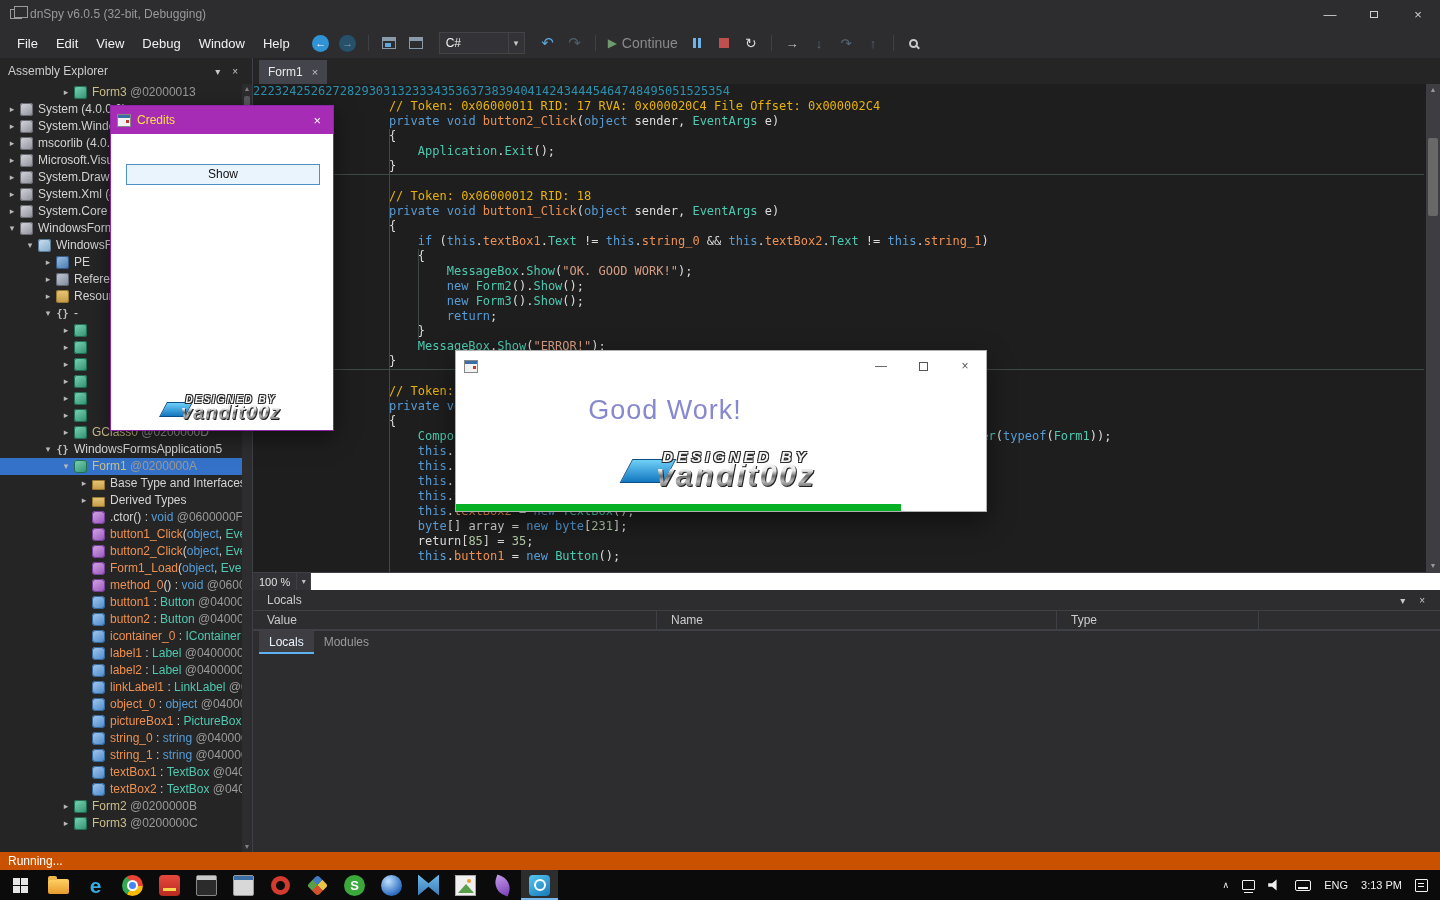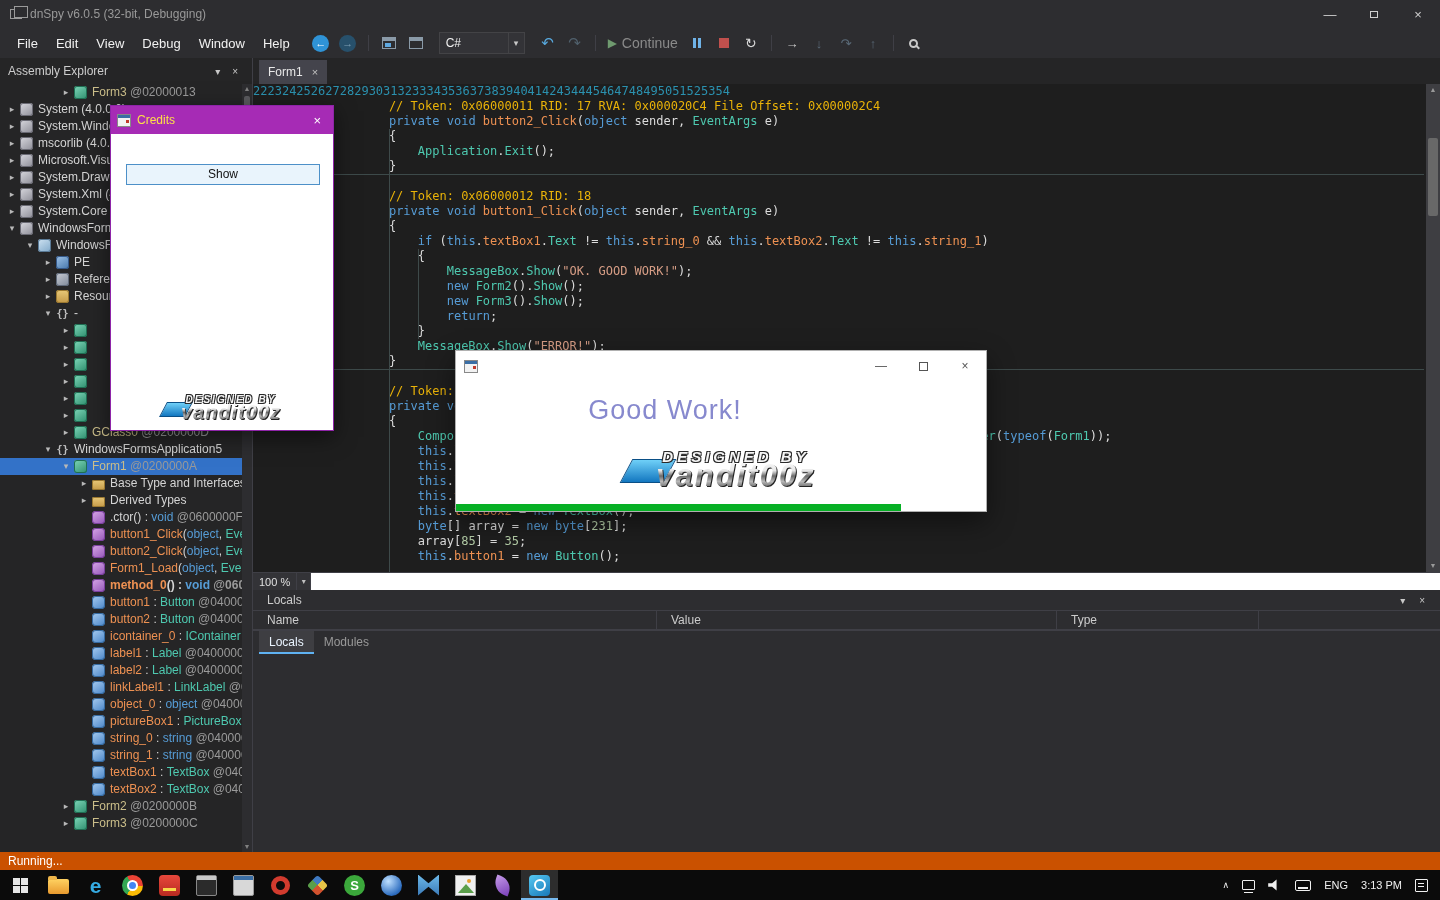--- a/index.html
+++ b/index.html
@@ -451,21 +451,21 @@
           </div>
           <div class="trow" style="padding-left: 76px;">
             <span class="arrow"></span>
             <span class="ti ti-mtd"></span>
             <span class="tn tn-mem">Form1_Load</span>
             <span class="tn tn-pl">(</span>
             <span class="tn tn-kw">object</span>
             <span class="tn tn-pl">, </span>
             <span class="tn tn-typ">EventArgs</span>
           </div>
-          <div class="trow" style="padding-left: 76px; font-weight: bold;">
+          <div class="trow" style="padding-left: 76px;">
             <span class="arrow"></span>
             <span class="ti ti-mtd"></span>
             <span class="tn tn-mem">method_0</span>
             <span class="tn tn-pl">() : </span>
             <span class="tn tn-kw">void</span>
             <span class="tn tn-dim"> @06000014</span>
           </div>
           <div class="trow" style="padding-left: 76px;">
             <span class="arrow"></span>
             <span class="ti ti-fld"></span>
@@ -616,21 +616,21 @@
             <div class="cline"><span class="tk-c">    // Token: 0x06000013 RID: 19 RVA: 0x000020E8 File Offset: 0x000002E8</span></div>
             <div class="cline"><span class="tk-pl">    </span><span class="tk-k">private</span><span class="tk-pl"> </span><span class="tk-k">void</span><span class="tk-pl"> </span><span class="tk-f">InitializeComponent</span><span class="tk-pl">()</span></div>
             <div class="cline"><span class="tk-pl">    {</span></div>
             <div class="cline"><span class="tk-pl">        </span><span class="tk-t">ComponentResourceManager</span><span class="tk-pl"> componentResourceManager = </span><span class="tk-k">new</span><span class="tk-pl"> </span><span class="tk-t">ComponentResourceManager</span><span class="tk-pl">(</span><span class="tk-k">typeof</span><span class="tk-pl">(</span><span class="tk-t">Form1</span><span class="tk-pl">));</span></div>
             <div class="cline"><span class="tk-pl">        </span><span class="tk-k">this</span><span class="tk-pl">.</span><span class="tk-f">label1</span><span class="tk-pl"> = </span><span class="tk-k">new</span><span class="tk-pl"> </span><span class="tk-t">Label</span><span class="tk-pl">();</span></div>
             <div class="cline"><span class="tk-pl">        </span><span class="tk-k">this</span><span class="tk-pl">.</span><span class="tk-f">label2</span><span class="tk-pl"> = </span><span class="tk-k">new</span><span class="tk-pl"> </span><span class="tk-t">Label</span><span class="tk-pl">();</span></div>
             <div class="cline"><span class="tk-pl">        </span><span class="tk-k">this</span><span class="tk-pl">.</span><span class="tk-f">linkLabel1</span><span class="tk-pl"> = </span><span class="tk-k">new</span><span class="tk-pl"> </span><span class="tk-t">LinkLabel</span><span class="tk-pl">();</span></div>
             <div class="cline"><span class="tk-pl">        </span><span class="tk-k">this</span><span class="tk-pl">.</span><span class="tk-f">textBox1</span><span class="tk-pl"> = </span><span class="tk-k">new</span><span class="tk-pl"> </span><span class="tk-t">TextBox</span><span class="tk-pl">();</span></div>
             <div class="cline"><span class="tk-pl">        </span><span class="tk-k">this</span><span class="tk-pl">.</span><span class="tk-f">textBox2</span><span class="tk-pl"> = </span><span class="tk-k">new</span><span class="tk-pl"> </span><span class="tk-t">TextBox</span><span class="tk-pl">();</span></div>
             <div class="cline"><span class="tk-pl">        </span><span class="tk-k">byte</span><span class="tk-pl">[] array = </span><span class="tk-k">new</span><span class="tk-pl"> </span><span class="tk-k">byte</span><span class="tk-pl">[</span><span class="tk-n">231</span><span class="tk-pl">];</span></div>
-            <div class="cline"><span class="tk-pl">        array[</span><span class="tk-n">85</span><span class="tk-pl">] = </span><span class="tk-n">35</span><span class="tk-pl">;</span></div>
+            <div class="cline"><span class="tk-pl">        return[</span><span class="tk-n">85</span><span class="tk-pl">] = </span><span class="tk-n">35</span><span class="tk-pl">;</span></div>
             <div class="cline"><span class="tk-pl">        </span><span class="tk-k">this</span><span class="tk-pl">.</span><span class="tk-f">button1</span><span class="tk-pl"> = </span><span class="tk-k">new</span><span class="tk-pl"> </span><span class="tk-t">Button</span><span class="tk-pl">();</span></div>
           </div>
         <div class="guide" style="left:136px;top:45px;height:445px"></div>
         <div class="guide" style="left:165px;top:165px;height:90px"></div>
         <div class="mseparator" style="top:90px"></div>
         <div class="mseparator" style="top:285px"></div>
         <div class="vscroll">
           <div class="sb-arrow">▲</div>
           <div class="thumb"></div>
           <div class="sb-arrow bottom">▼</div>
@@ -648,22 +648,22 @@
       </div>
 
       <div class="locals">
         <div class="locals-header">
           <span>Locals</span>
           <span class="spacer"></span>
           <span class="hicon">▾</span>
           <span class="hicon">×</span>
         </div>
         <div class="locals-cols">
+            <div class="lcol">Value</div>
             <div class="lcol">Name</div>
-            <div class="lcol">Value</div>
             <div class="lcol">Type</div>
           </div>
         <div class="locals-body"></div>
         <div class="locals-tabs">
             <div class="ltab active">Locals</div>
             <div class="ltab">Modules</div>
           </div>
       </div>
     </div>
   </div>

